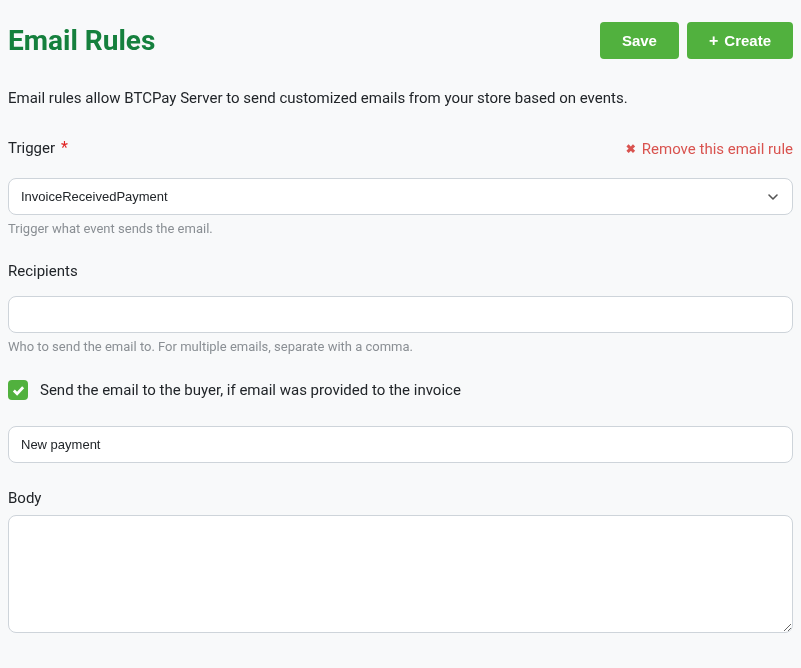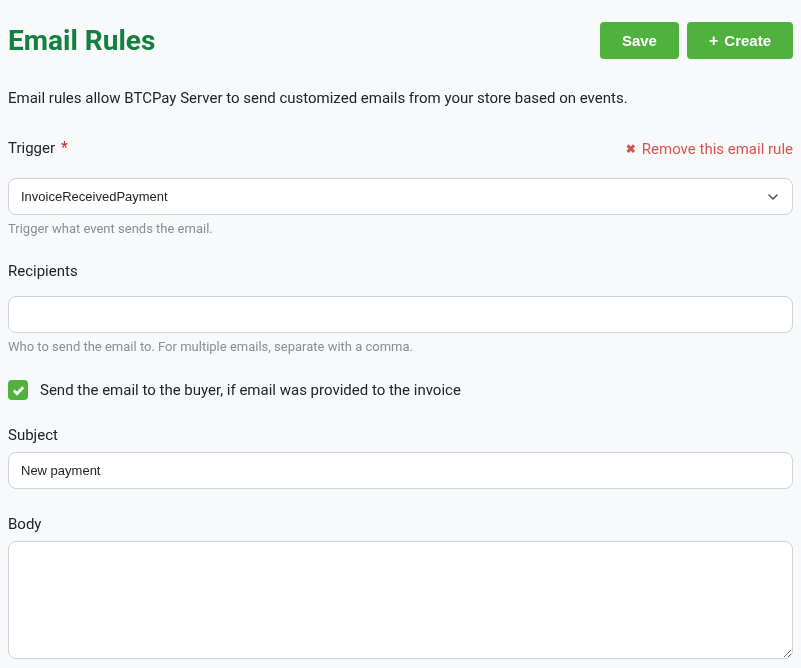--- a/index.html
+++ b/index.html
@@ -173,20 +173,19 @@
 <div class="check-row">
   <div class="checkbox">
     <svg class="check-svg" viewBox="0 0 14 14">
       <path d="M2 7 L5.5 10.5 L12 3.5"></path>
     </svg>
   </div>
   <label class="check-label">Send the email to the buyer, if email was provided to the invoice</label>
 </div>
 
 <div class="section">
-  <div class="form-label" style="margin-bottom:8px;">Subject</div>
   <input type="text" class="form-control" value="New payment" style="">
 </div>
 
 <div class="section" style="margin-bottom:0;">
   <div class="form-label" style="margin-bottom:8px;">Body</div>
   <textarea class="form-control" value="" style=""></textarea>
 </div>
 
 </body></html>

